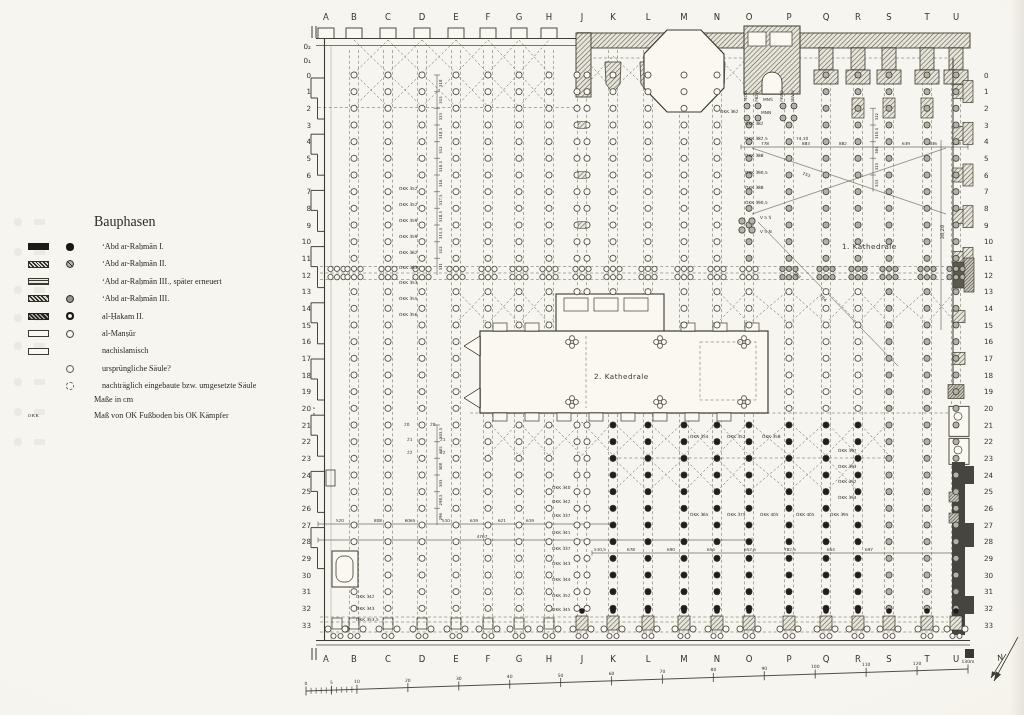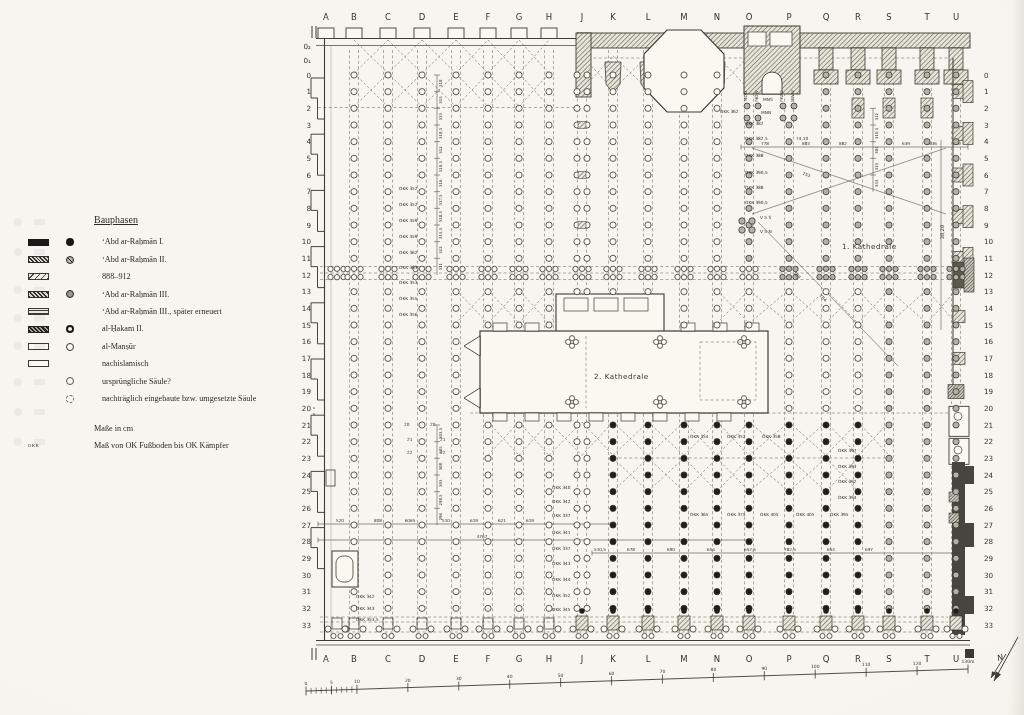--- a/index.html
+++ b/index.html
@@ -7,21 +7,21 @@
        font-family:"Liberation Serif", serif;
        background:#f6f4ed;}
   .page{position:relative;width:1024px;height:715px;
         background:
           radial-gradient(ellipse 120% 100% at 45% 45%, #f7f5ef 60%, #efede4 100%);
         color:#2c2b25;}
   .page-edge{position:absolute;right:0;top:0;width:14px;height:715px;
         background:linear-gradient(90deg, rgba(0,0,0,0) 0%, rgba(90,85,70,.10) 100%);}
   
   .legend{position:absolute;left:28px;top:214px;width:268px;font-size:8.2px;line-height:1.15;}
-  .legend-title{margin-left:66px;margin-bottom:8px;font-size:10px;text-decoration:underline;}
+  .legend-title{margin-left:66px;margin-bottom:8px;font-size:14px;}
   .legend-row{display:flex;align-items:center;height:17.4px;}
   .legend-row.twoline{height:29px;}
   .sym-bar-col{width:38px;display:flex;align-items:center;}
   .sym-dot-col{width:28px;display:flex;align-items:center;}
   .lg-label{flex:1;margin-left:8px;}
   .bar{width:21px;height:7px;box-sizing:border-box;}
   .bar-solid{background:#1b1a17;}
   .bar-hatch-dark{border:1px solid #2f2e29;background:repeating-linear-gradient(45deg,#2f2e29 0 1.2px,#ddd9cf 1.2px 2.6px);}
   .bar-hatch-med{border:1px solid #3a3933;background:repeating-linear-gradient(45deg,#3a3933 0 1px,#eceade 1px 3.4px);}
   .bar-hatch-light{border:1px solid #3a3933;background:repeating-linear-gradient(-45deg,#4a4940 0 1px,#efede2 1px 4.4px);}
@@ -32,21 +32,21 @@
   .bar-outline{border:1.1px solid #3a3933;background:#faf8f1;}
   .dot{width:8px;height:8px;border-radius:50%;box-sizing:border-box;}
   .dot-solid{background:#181713;}
   .dot-slash{border:1.1px solid #24231e;background:linear-gradient(45deg,#f8f6ef 42%,#24231e 42% 58%,#f8f6ef 58%);}
   .dot-slash-gray{border:1.1px solid #24231e;background:linear-gradient(45deg,#b9b6ab 42%,#24231e 42% 58%,#b9b6ab 58%);}
   .dot-gray{border:1.1px solid #24231e;background:#9a988d;}
   .dot-ring{border:2.3px solid #181713;background:#f8f6ef;}
   .dot-outline{border:1.2px solid #33322c;background:#faf8f1;}
   .dot-outline-thin{border:1px solid #55544a;background:#faf8f1;}
   .dot-dashed{border:1px dashed #6e6c61;background:#faf8f1;}
-  .legend-note{margin-left:66px;margin-top:17px;}
+  .legend-note{margin-left:66px;}
   .legend-okk{display:flex;margin-top:7px;align-items:center;}
   .okk-abbr{width:66px;font-size:4.6px;letter-spacing:.4px;}
   
   .caption{position:absolute;left:8px;top:648px;width:304px;
            font-size:8.4px;line-height:10.9px;color:#2c2b25;}
   .caption .c1,.caption .c2{text-align:justify;text-align-last:justify;}
   .caption .c3{text-align:center;}
   
   svg#plan-svg{position:absolute;left:0;top:0;}
   text{font-family:"DejaVu Sans", sans-serif;fill:#33322b;}
@@ -72,40 +72,33 @@
           <span class="sym-bar-col">
             <span class="bar bar-hatch-dark"></span>
           </span>
           <span class="sym-dot-col">
             <span class="dot dot-slash-gray"></span>
           </span>
           <span class="lg-label">‘Abd ar-Raḥmān II.</span>
         </div>
         <div class="legend-row">
           <span class="sym-bar-col">
-            <span class="bar bar-hatch-light"></span>
+            <span class="bar bar-hatch-horiz"></span>
           </span>
           <span class="sym-dot-col"></span>
-          <span class="lg-label">888–912</span>
+          <span class="lg-label">‘Abd ar-Raḥmān III., später erneuert</span>
         </div>
         <div class="legend-row">
           <span class="sym-bar-col">
             <span class="bar bar-hatch-dark2"></span>
           </span>
           <span class="sym-dot-col">
             <span class="dot dot-gray"></span>
           </span>
           <span class="lg-label">‘Abd ar-Raḥmān III.</span>
-        </div>
-        <div class="legend-row">
-          <span class="sym-bar-col">
-            <span class="bar bar-hatch-horiz"></span>
-          </span>
-          <span class="sym-dot-col"></span>
-          <span class="lg-label">‘Abd ar-Raḥmān III., später erneuert</span>
         </div>
         <div class="legend-row">
           <span class="sym-bar-col">
             <span class="bar bar-hatch-dense"></span>
           </span>
           <span class="sym-dot-col">
             <span class="dot dot-ring"></span>
           </span>
           <span class="lg-label">al-Ḥakam II.</span>
         </div>

